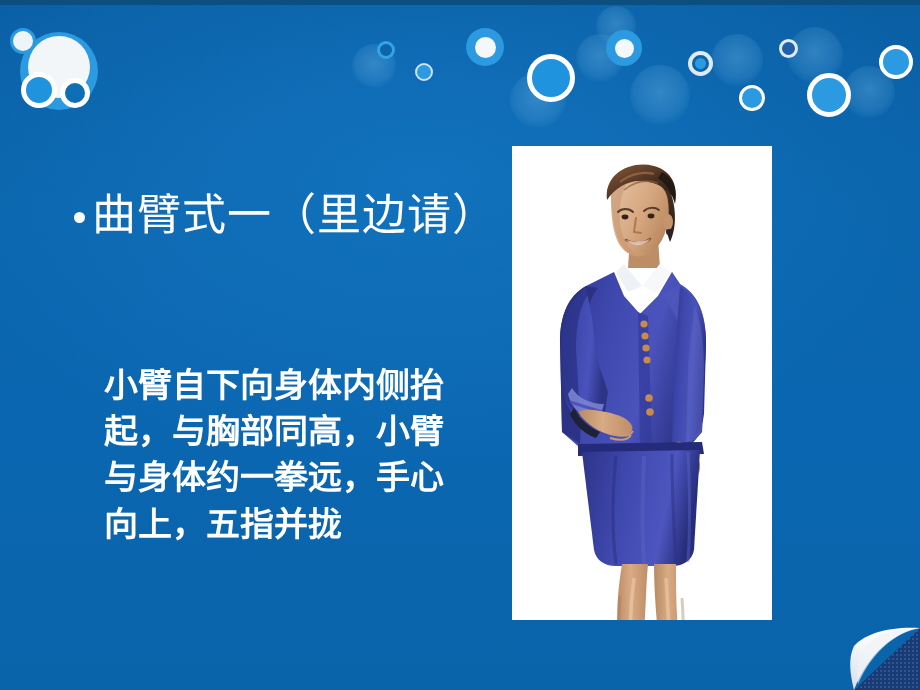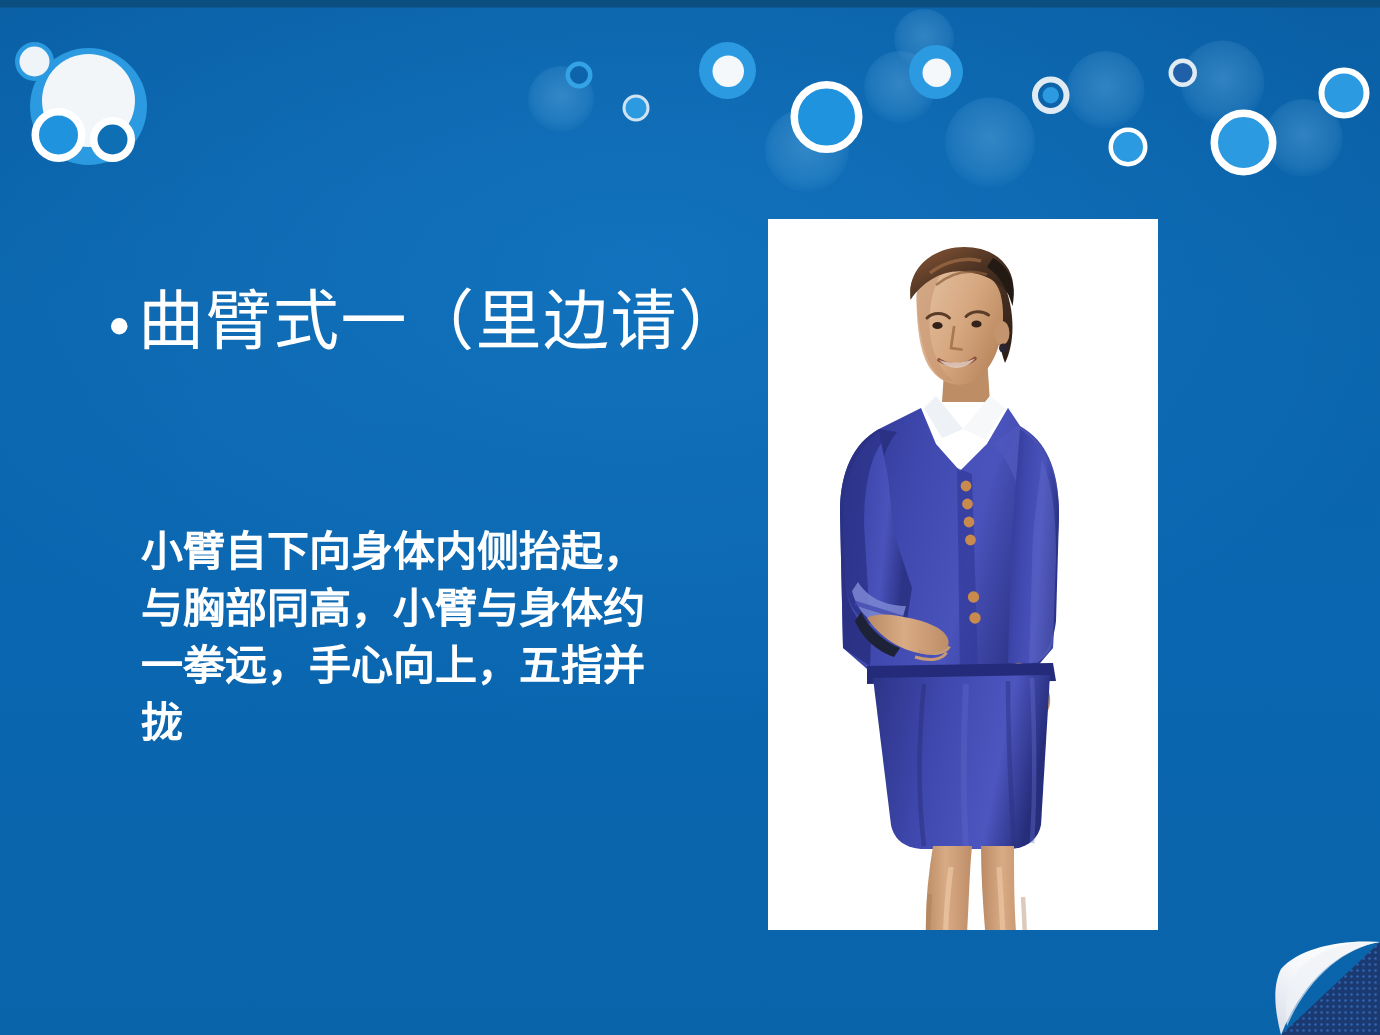--- a/index.html
+++ b/index.html
@@ -104,27 +104,27 @@
   }
 
   
   #body-block {
     position: absolute;
     left: 94px;
     top: 352px;
     width: 360px;
   }
   #body-text {
-    margin: 0;
+    margin: 10px;
     color: #ffffff;
-    font-size: 28px;
+    font-size: 34px;
     line-height: 1.36;
     font-weight: bold;
     letter-spacing: 0px;
-    font-family: Liberation Mono, monospace;
+    font-family: Liberation Sans, sans-serif;
   }
 
   
   #photo-frame {
     position: absolute;
     left: 512px;
     top: 146px;
     width: 260px;
     height: 474px;
     background: #ffffff;

